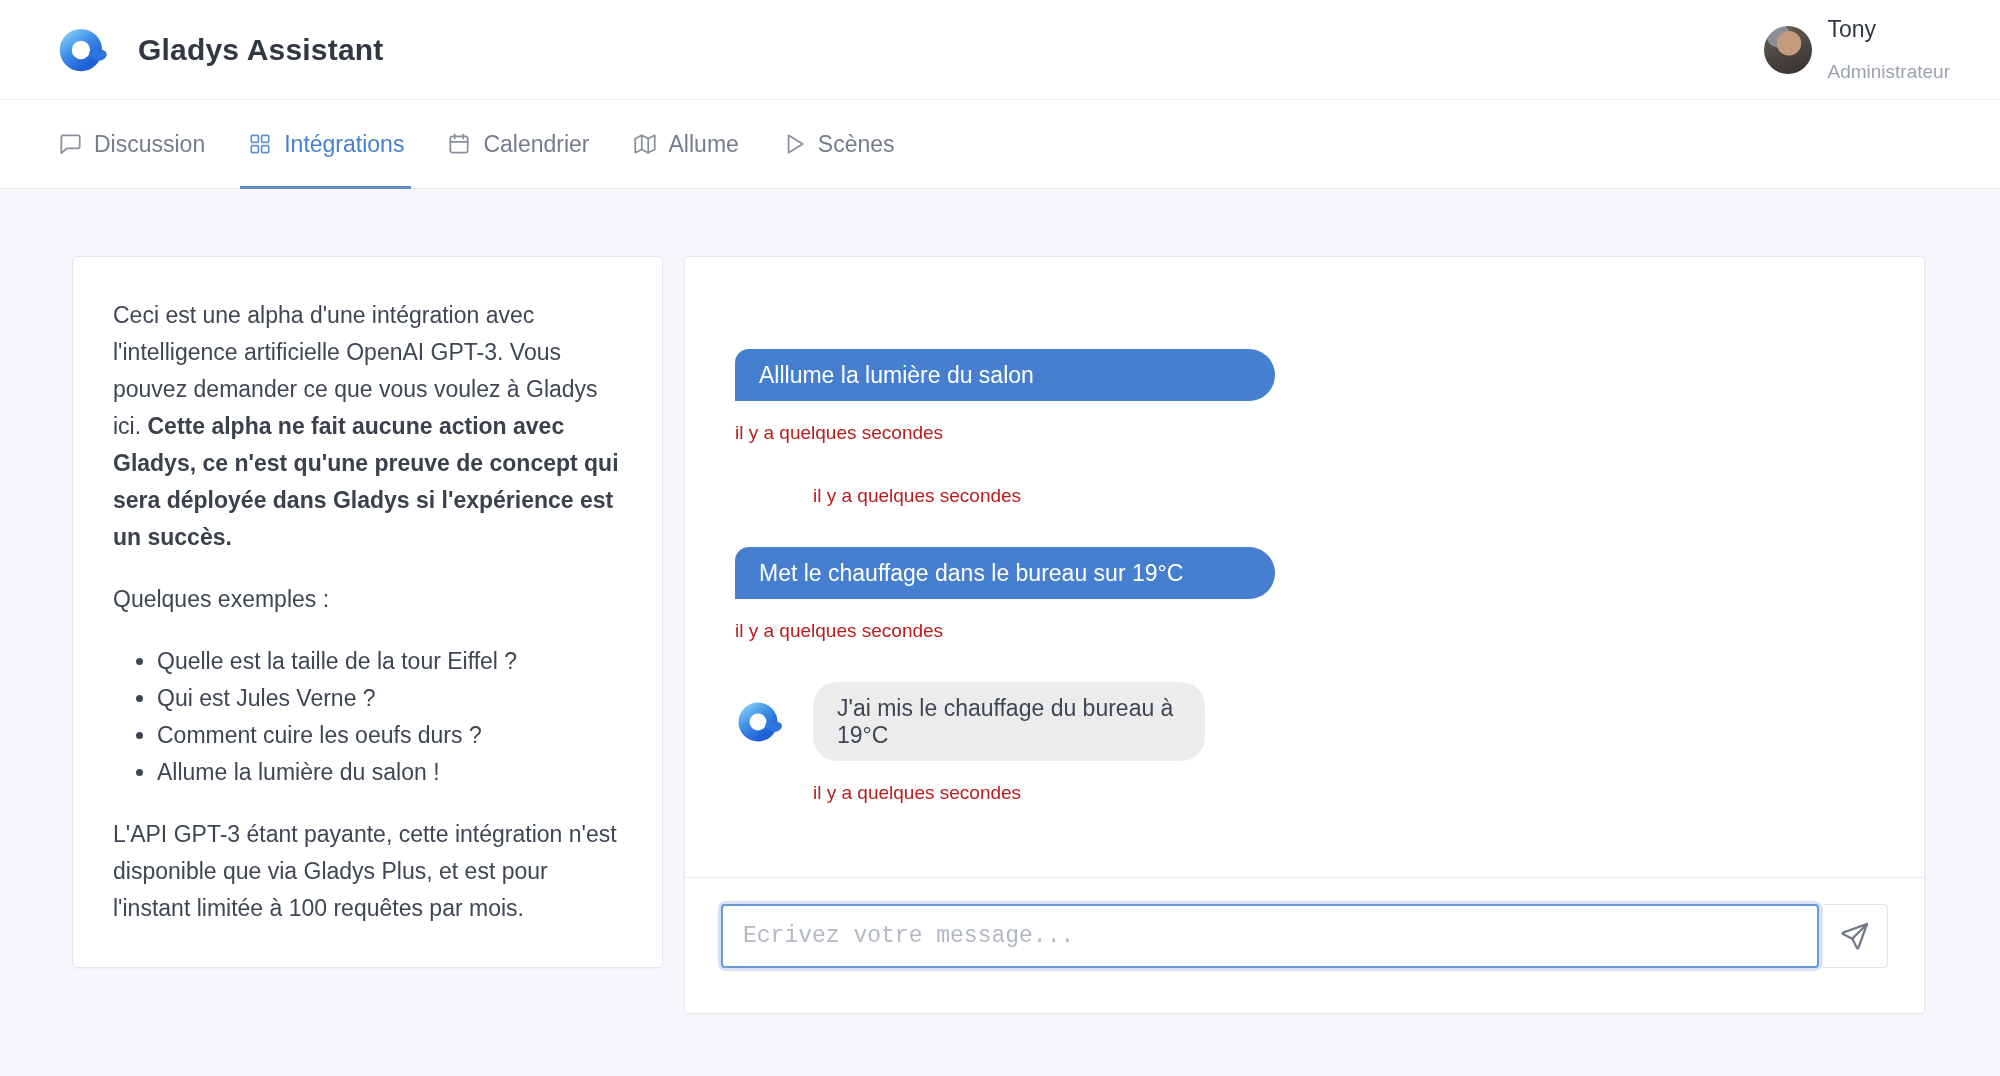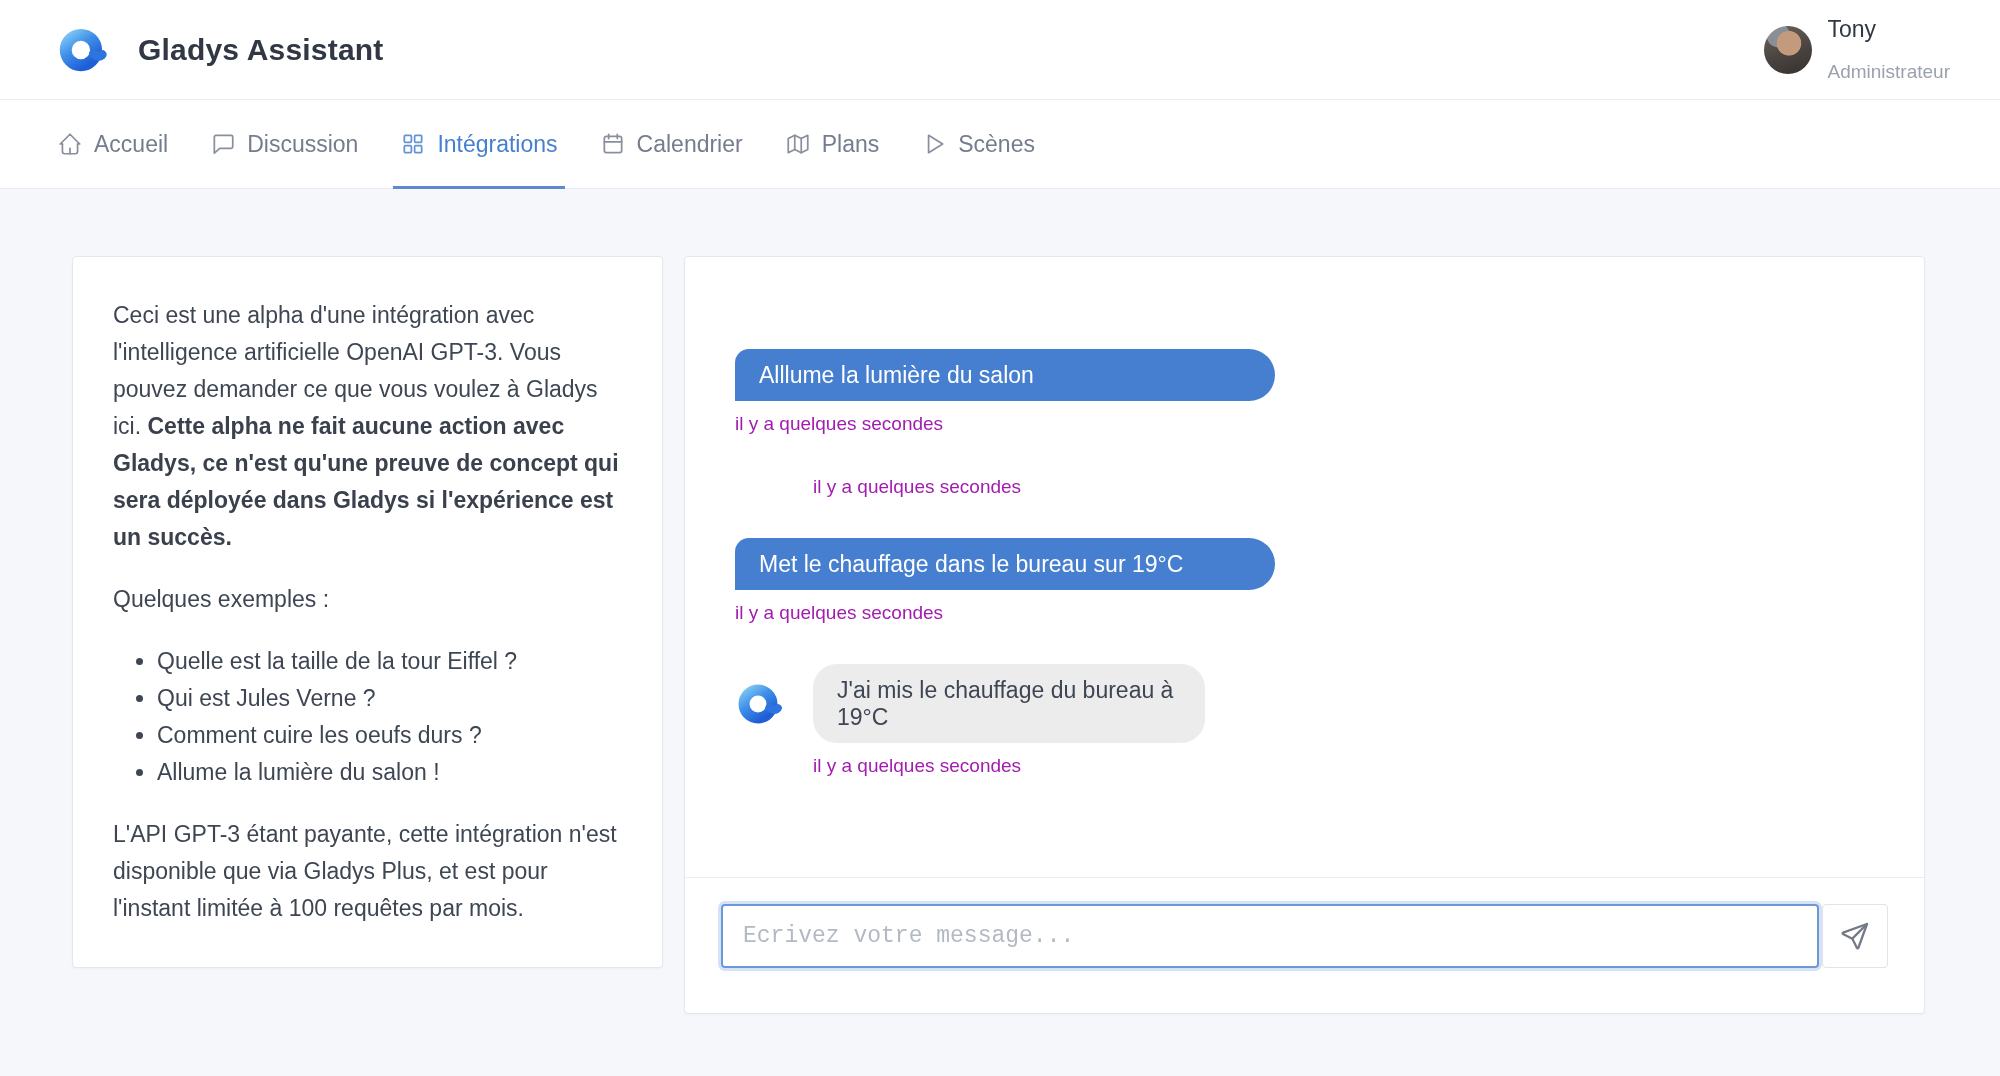--- a/index.html
+++ b/index.html
@@ -58,21 +58,21 @@
   .info-card p { margin:0 0 25px; }
   .info-card p:last-child { margin-bottom:0; }
   .info-card b { color:#3a414d; }
   .info-card ul { margin:0 0 25px; padding-left:44px; }
   .info-card li { line-height:37px; }
 
   
   .chat-card { flex:1; height:758px; display:flex; flex-direction:column; }
   .chat-messages { flex:1; padding:92px 19px 0 50px; overflow:hidden; }
   .msg-group { margin-bottom:40px; }
-  .msg-meta { font-size:19px; color:#a21caf; margin-top:11px; line-height:23px; }
+  .msg-meta { font-size:19px; color:#b91c1c; margin-top:20px; line-height:23px; }
 
   .msg-user { display:flex; }
   .user-col { width:540px; }
   .bubble-user {
     width:540px; background:#467fcf; color:#fff;
     font-size:23px; line-height:27px; padding:13px 20px 12px 24px;
     border-radius:14px 26px 26px 0;
   }
   .bot-row { display:flex; align-items:center; gap:30px; }
   .bot-avatar { width:48px; height:48px; flex:none; }
@@ -128,28 +128,20 @@
     <div class="user-text">
       <span class="user-name">Tony</span>
       <span class="user-role">Administrateur</span>
     </div>
   </div>
 </div>
 
 <div class="navbar">
   <div class="nav-item">
     <svg viewBox="0 0 24 24" fill="none" stroke="currentColor" stroke-width="1.6" stroke-linecap="round" stroke-linejoin="round">
-        <path d="M5 12H3l9-9 9 9h-2"></path>
-        <path d="M5 12v7a2 2 0 0 0 2 2h10a2 2 0 0 0 2-2v-7"></path>
-        <path d="M12 21v-5"></path>
-      </svg>
-    <span>Accueil</span>
-  </div>
-  <div class="nav-item">
-    <svg viewBox="0 0 24 24" fill="none" stroke="currentColor" stroke-width="1.6" stroke-linecap="round" stroke-linejoin="round">
         <path d="M19.5 4A1.5 1.5 0 0 1 21 5.5v9a1.5 1.5 0 0 1-1.5 1.5H9l-5 4.5v-15A1.5 1.5 0 0 1 5.5 4z"></path>
       </svg>
     <span>Discussion</span>
   </div>
   <div class="nav-item active">
     <svg viewBox="0 0 24 24" fill="none" stroke="currentColor" stroke-width="1.6" stroke-linecap="round" stroke-linejoin="round">
         <rect x="4" y="4" width="6.5" height="6.5" rx="1"></rect>
         <rect x="13.5" y="4" width="6.5" height="6.5" rx="1"></rect>
         <rect x="4" y="13.5" width="6.5" height="6.5" rx="1"></rect>
         <rect x="13.5" y="13.5" width="6.5" height="6.5" rx="1"></rect>
@@ -161,21 +153,21 @@
         <rect x="4" y="5" width="16" height="15" rx="2"></rect>
         <path d="M16 3v4M8 3v4M4 10h16"></path>
       </svg>
     <span>Calendrier</span>
   </div>
   <div class="nav-item">
     <svg viewBox="0 0 24 24" fill="none" stroke="currentColor" stroke-width="1.6" stroke-linecap="round" stroke-linejoin="round">
         <path d="M3 7l6-3 6 3 6-3v13l-6 3-6-3-6 3z"></path>
         <path d="M9 4v13M15 7v13"></path>
       </svg>
-    <span>Plans</span>
+    <span>Allume</span>
   </div>
   <div class="nav-item">
     <svg viewBox="0 0 24 24" fill="none" stroke="currentColor" stroke-width="1.6" stroke-linecap="round" stroke-linejoin="round">
         <path d="M7 4v16l13-8z"></path>
       </svg>
     <span>Scènes</span>
   </div>
 </div>
 
 <div class="content">

